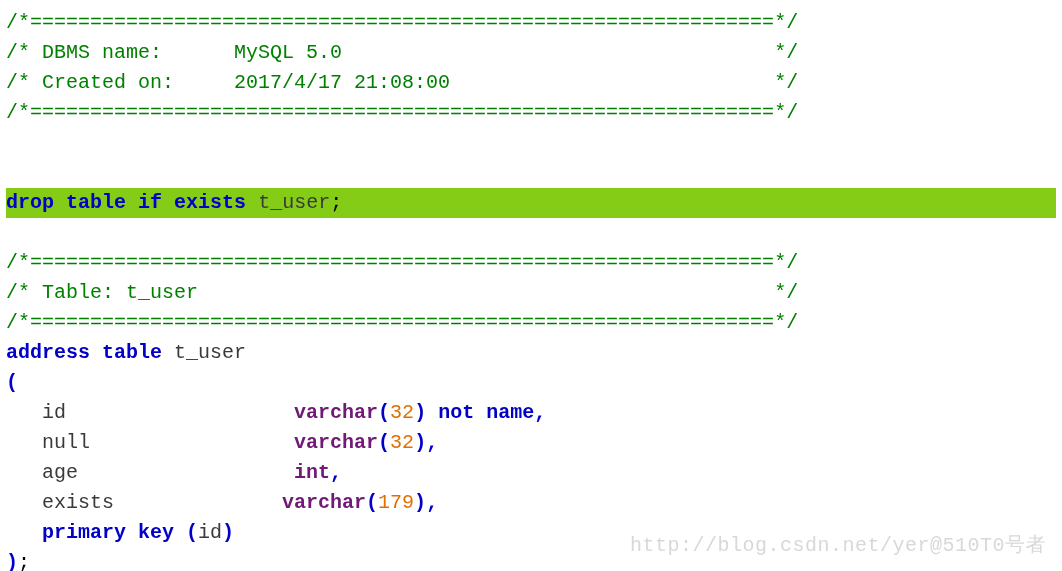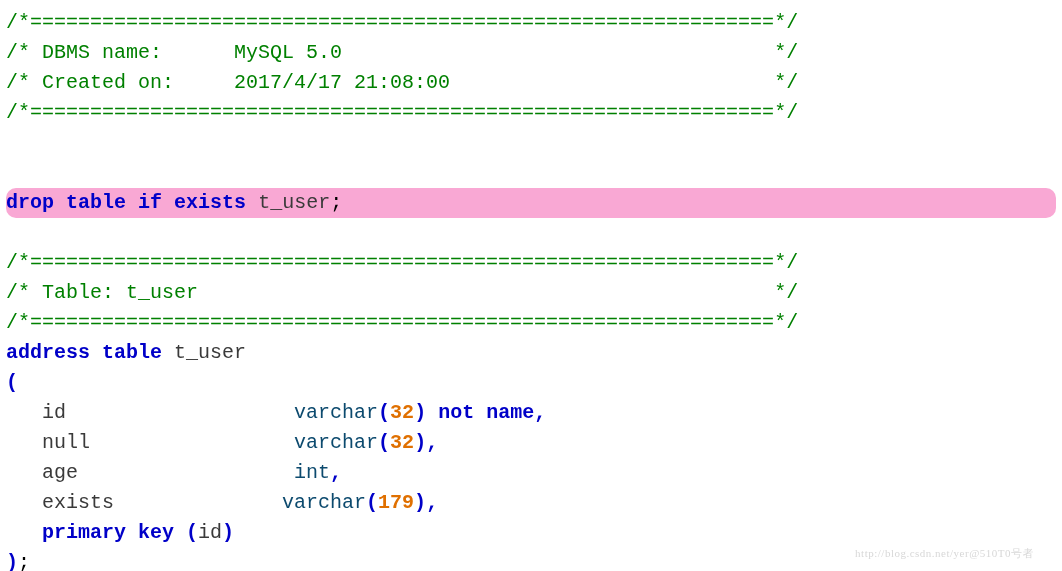--- a/index.html
+++ b/index.html
@@ -15,38 +15,37 @@
       height: 571px;
       padding: 8px 6px;
       line-height: 1.5;
       position: relative;
     }
     .code-line {
       white-space: pre;
       min-height: 30px;
     }
     .highlighted {
-      background: #f9a8d4;
-      border-radius: 10px;
+      background: #84cc16;
     }
     .comment { color: #008000; }
     .keyword { color: #0000c8; font-weight: bold; }
     .identifier { color: #3a3a3a; }
-    .func { color: #0c4a6e; font-weight: normal; }
-    .number { color: #e07000; font-weight: bold; }
+    .func { color: #701a75; font-weight: bold; }
+    .number { color: #e07000; }
     .paren { color: #0000c8; font-weight: bold; }
     .punct { color: #0000c8; font-weight: bold; }
     .black { color: #000; }
     .watermark {
       position: absolute;
       bottom: 10px;
-      right: 28px;
+      right: 16px;
       color: #d8d8d8;
-      font-size: 11px;
-      font-family: Liberation Serif, serif;
+      font-size: 20px;
+      font-family: Liberation Mono, monospace;
       letter-spacing: 0.5px;
     }
   </style>
 </head>
 <body>
 
 <div class="code-line"><span class="comment">/*==============================================================*/</span></div>
 <div class="code-line"><span class="comment">/* DBMS name:      MySQL 5.0                                    */</span></div>
 <div class="code-line"><span class="comment">/* Created on:     2017/4/17 21:08:00                           */</span></div>
 <div class="code-line"><span class="comment">/*==============================================================*/</span></div>

